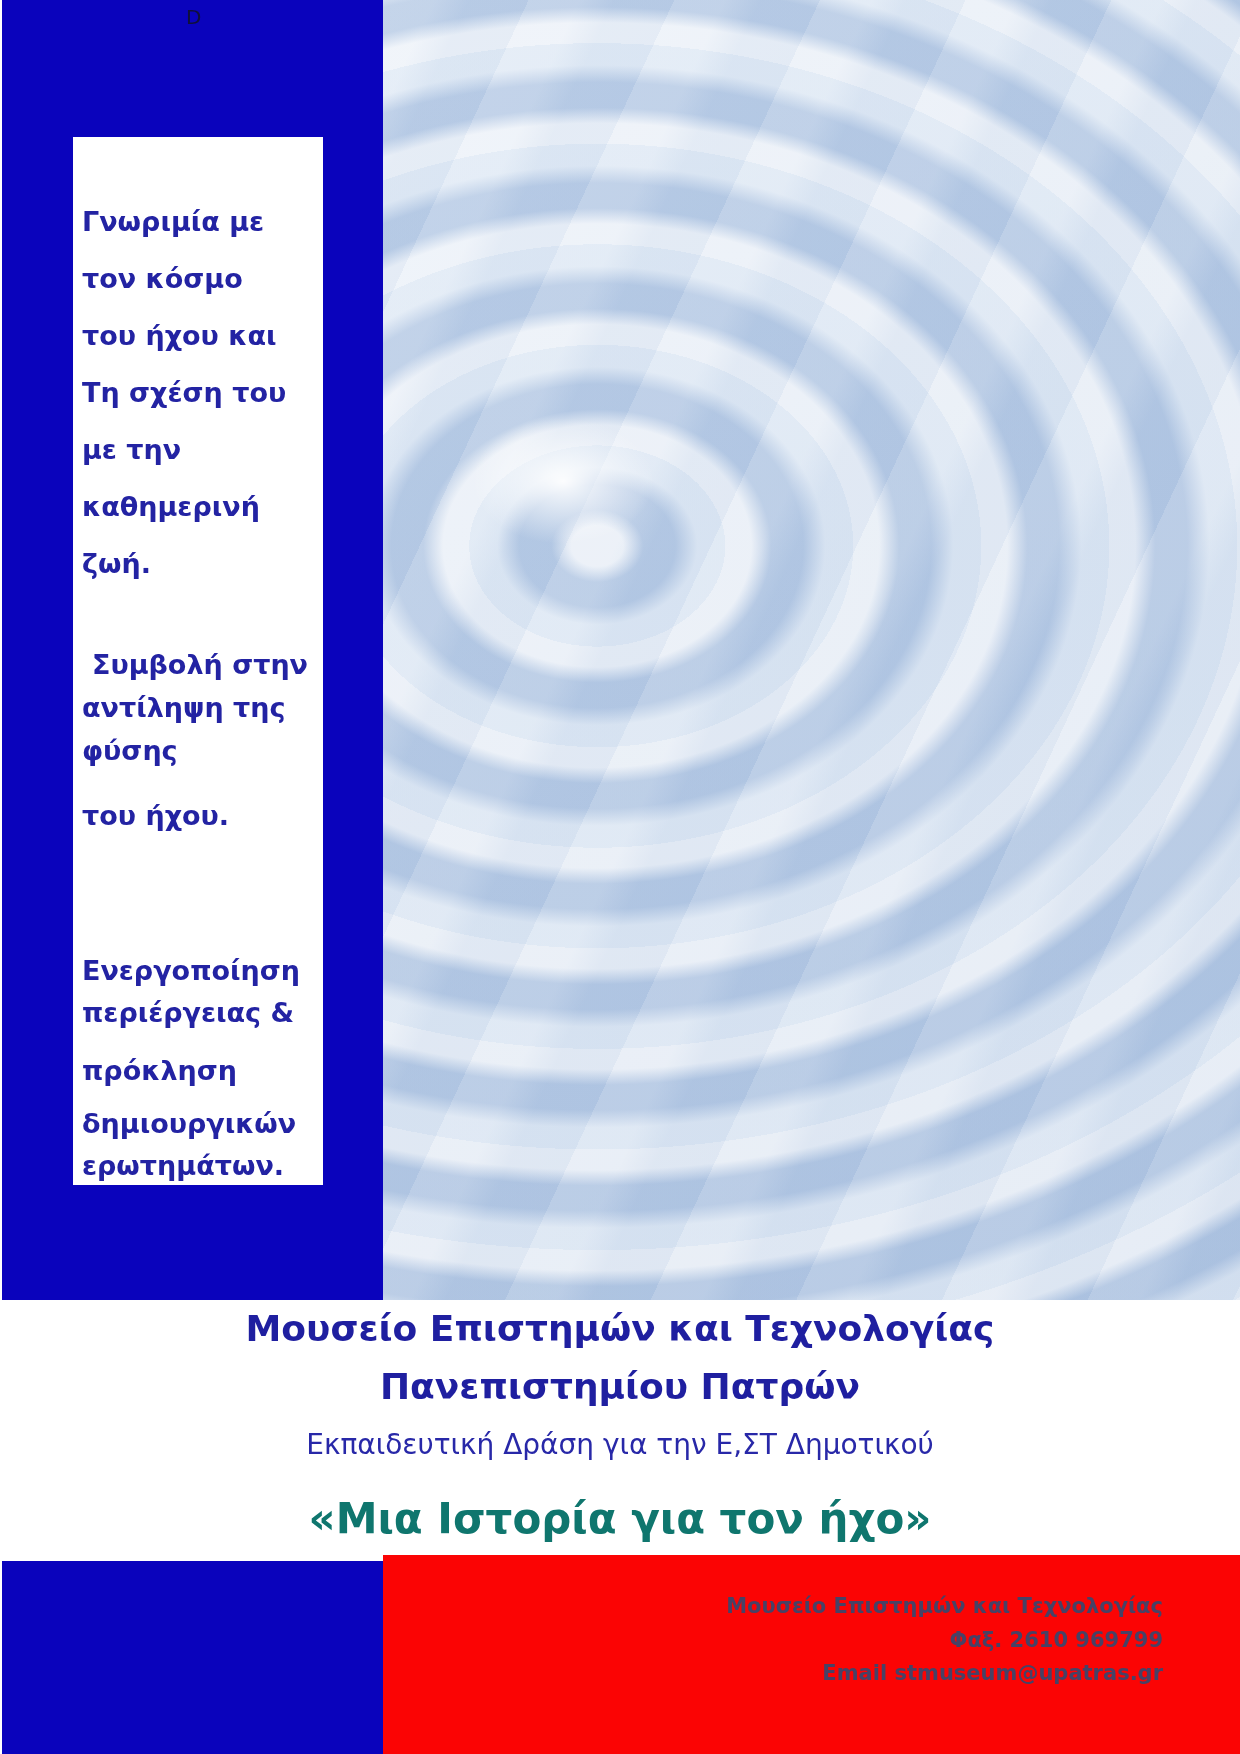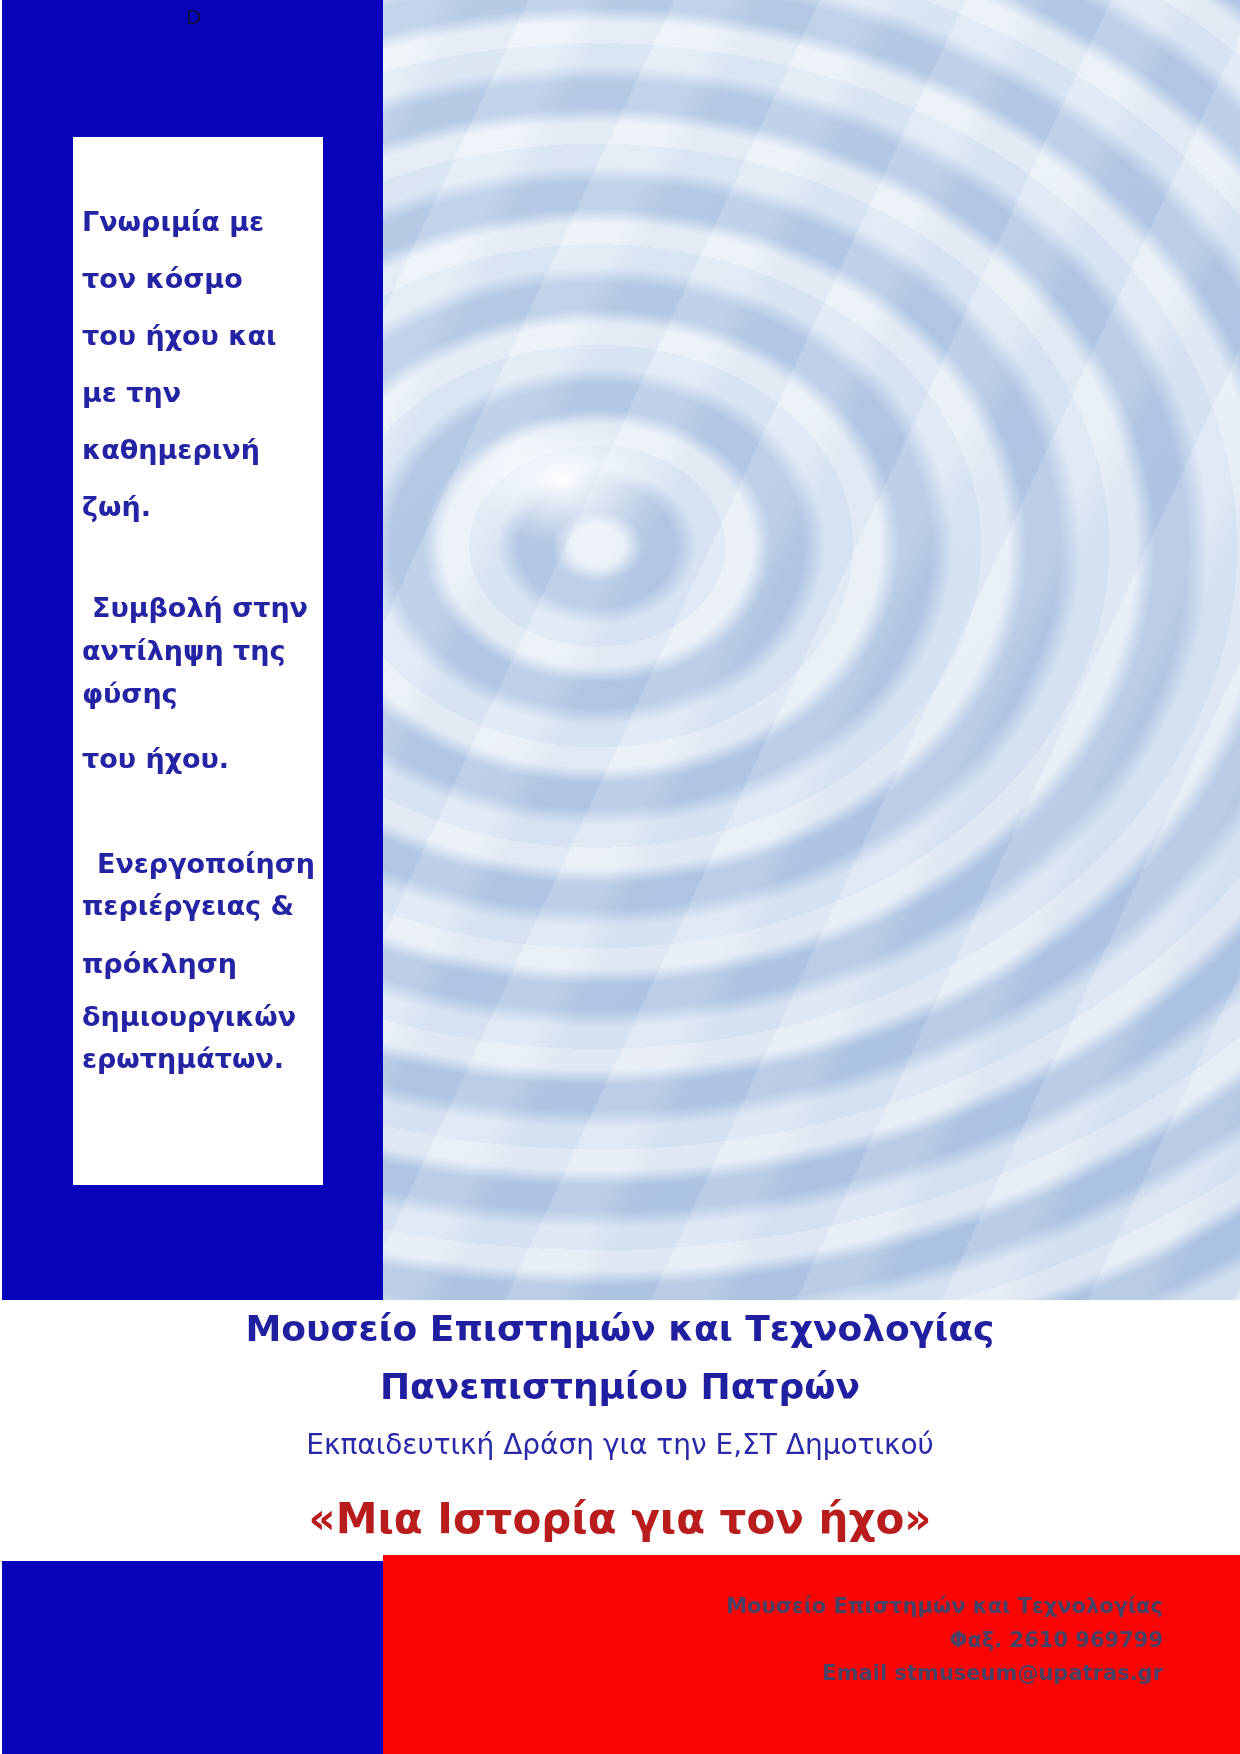--- a/index.html
+++ b/index.html
@@ -29,29 +29,29 @@
     position:absolute;left:73px;top:137px;width:250px;height:1048px;background:#ffffff;
     box-sizing:border-box;padding:56px 8px 4px 9px;
     color:#2323a3;font-weight:bold;font-size:27px;
   }
   .info-card .ln{white-space:nowrap;}
   .lh57{line-height:57px;}
   .lh43{line-height:43px;}
   .lh42{line-height:42px;}
   .mt51{margin-top:51px;margin-left:10px;}
   .mt15{margin-top:15px;}
-  .mt106{margin-top:56px;text-align:right;}
+  .mt106{margin-top:106px;}
   .mt16{margin-top:16px;}
   .mt11{margin-top:11px;}
   
   .title-line{position:absolute;left:0;width:1240px;text-align:center;color:#1f1fa0;}
   .t1{top:1300px;height:58px;line-height:58px;font-size:36px;font-weight:bold;}
   .t2{top:1358px;height:58px;line-height:58px;font-size:36px;font-weight:bold;}
   .subtitle{top:1420px;height:50px;line-height:50px;font-size:28px;font-weight:normal;color:#2828a8;}
-  .event-title{top:1486px;height:66px;line-height:66px;font-size:42px;font-weight:bold;color:#b91c1c;}
+  .event-title{top:1486px;height:66px;line-height:66px;font-size:42px;font-weight:bold;color:#0f766e;}
   
   .footer-red{position:absolute;left:383px;top:1555px;width:857px;height:199px;background:#fb0404;}
   .footer-blue{position:absolute;left:2px;top:1561px;width:381px;height:193px;background:#0a03bc;}
   .duration{
     position:absolute;left:55px;top:1594px;width:320px;
     color:#f7f9fc;font-size:27px;font-weight:bold;white-space:pre;
   }
   .contact{
     position:absolute;right:77px;top:1590px;text-align:right;
     color:#474266;font-size:21px;font-weight:bold;line-height:33.5px;white-space:nowrap;
@@ -64,20 +64,21 @@
 
   <div class="left-bar"></div>
   <span class="d-mark">D</span>
 
   <div class="water"></div>
 
   <div class="info-card">
     <div class="ln lh57">Γνωριμία με</div>
     <div class="ln lh57">τον κόσμο</div>
     <div class="ln lh57">του ήχου και</div>
+    <div class="ln lh57">Τη σχέση του</div>
     <div class="ln lh57">με την</div>
     <div class="ln lh57">καθημερινή</div>
     <div class="ln lh57">ζωή.</div>
 
     <div class="ln lh43 mt51">Συμβολή στην</div>
     <div class="ln lh43">αντίληψη  της</div>
     <div class="ln lh43">φύσης</div>
 
     <div class="ln lh57 mt15">του ήχου.</div>
 

